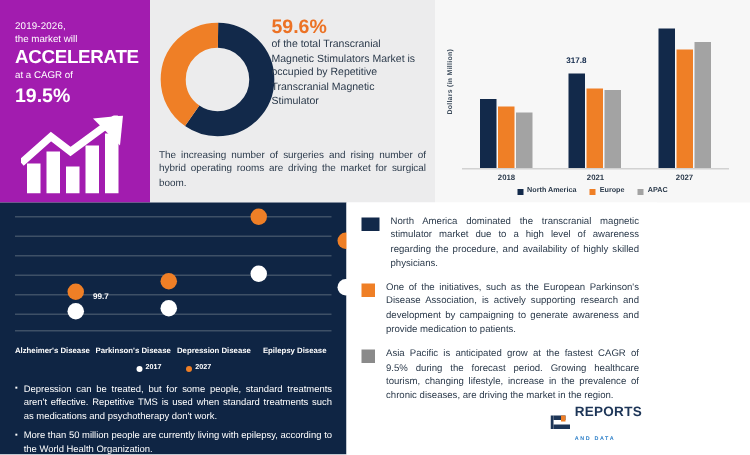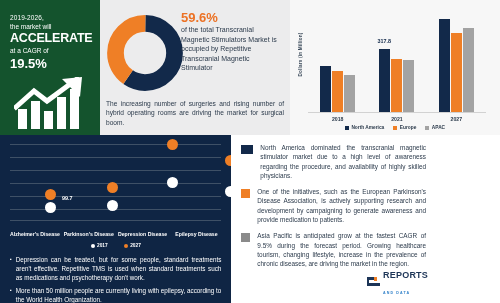--- a/index.html
+++ b/index.html
@@ -8,21 +8,21 @@
     font-family:"Liberation Sans", sans-serif;
     background:#ffffff; overflow:hidden;
   }
   .infographic { position:relative; width:500px; height:303px; }
 
   
   .top { position:absolute; left:0; top:0; width:500px; height:135px; display:flex; }
 
   
   .accel-panel {
-    width:100px; height:135px; background:#14532d;
+    width:100px; height:135px; background:#a21caf;
     color:#ffffff; padding:13px 8px 0 10px; position:relative; overflow:hidden;
   }
   .accel-years { font-size:6.5px; line-height:9px; letter-spacing:.1px; }
   .accel-will { font-size:6.5px; line-height:9px; }
   .accel-big { font-size:12.5px; font-weight:bold; line-height:15px; letter-spacing:-.2px; }
   .accel-cagr { font-size:6.5px; line-height:10px; }
   .accel-pct { font-size:13px; font-weight:bold; line-height:15px; }
   .accel-art { position:absolute; left:14px; bottom:6px; width:84px; height:52px; }
 
   

